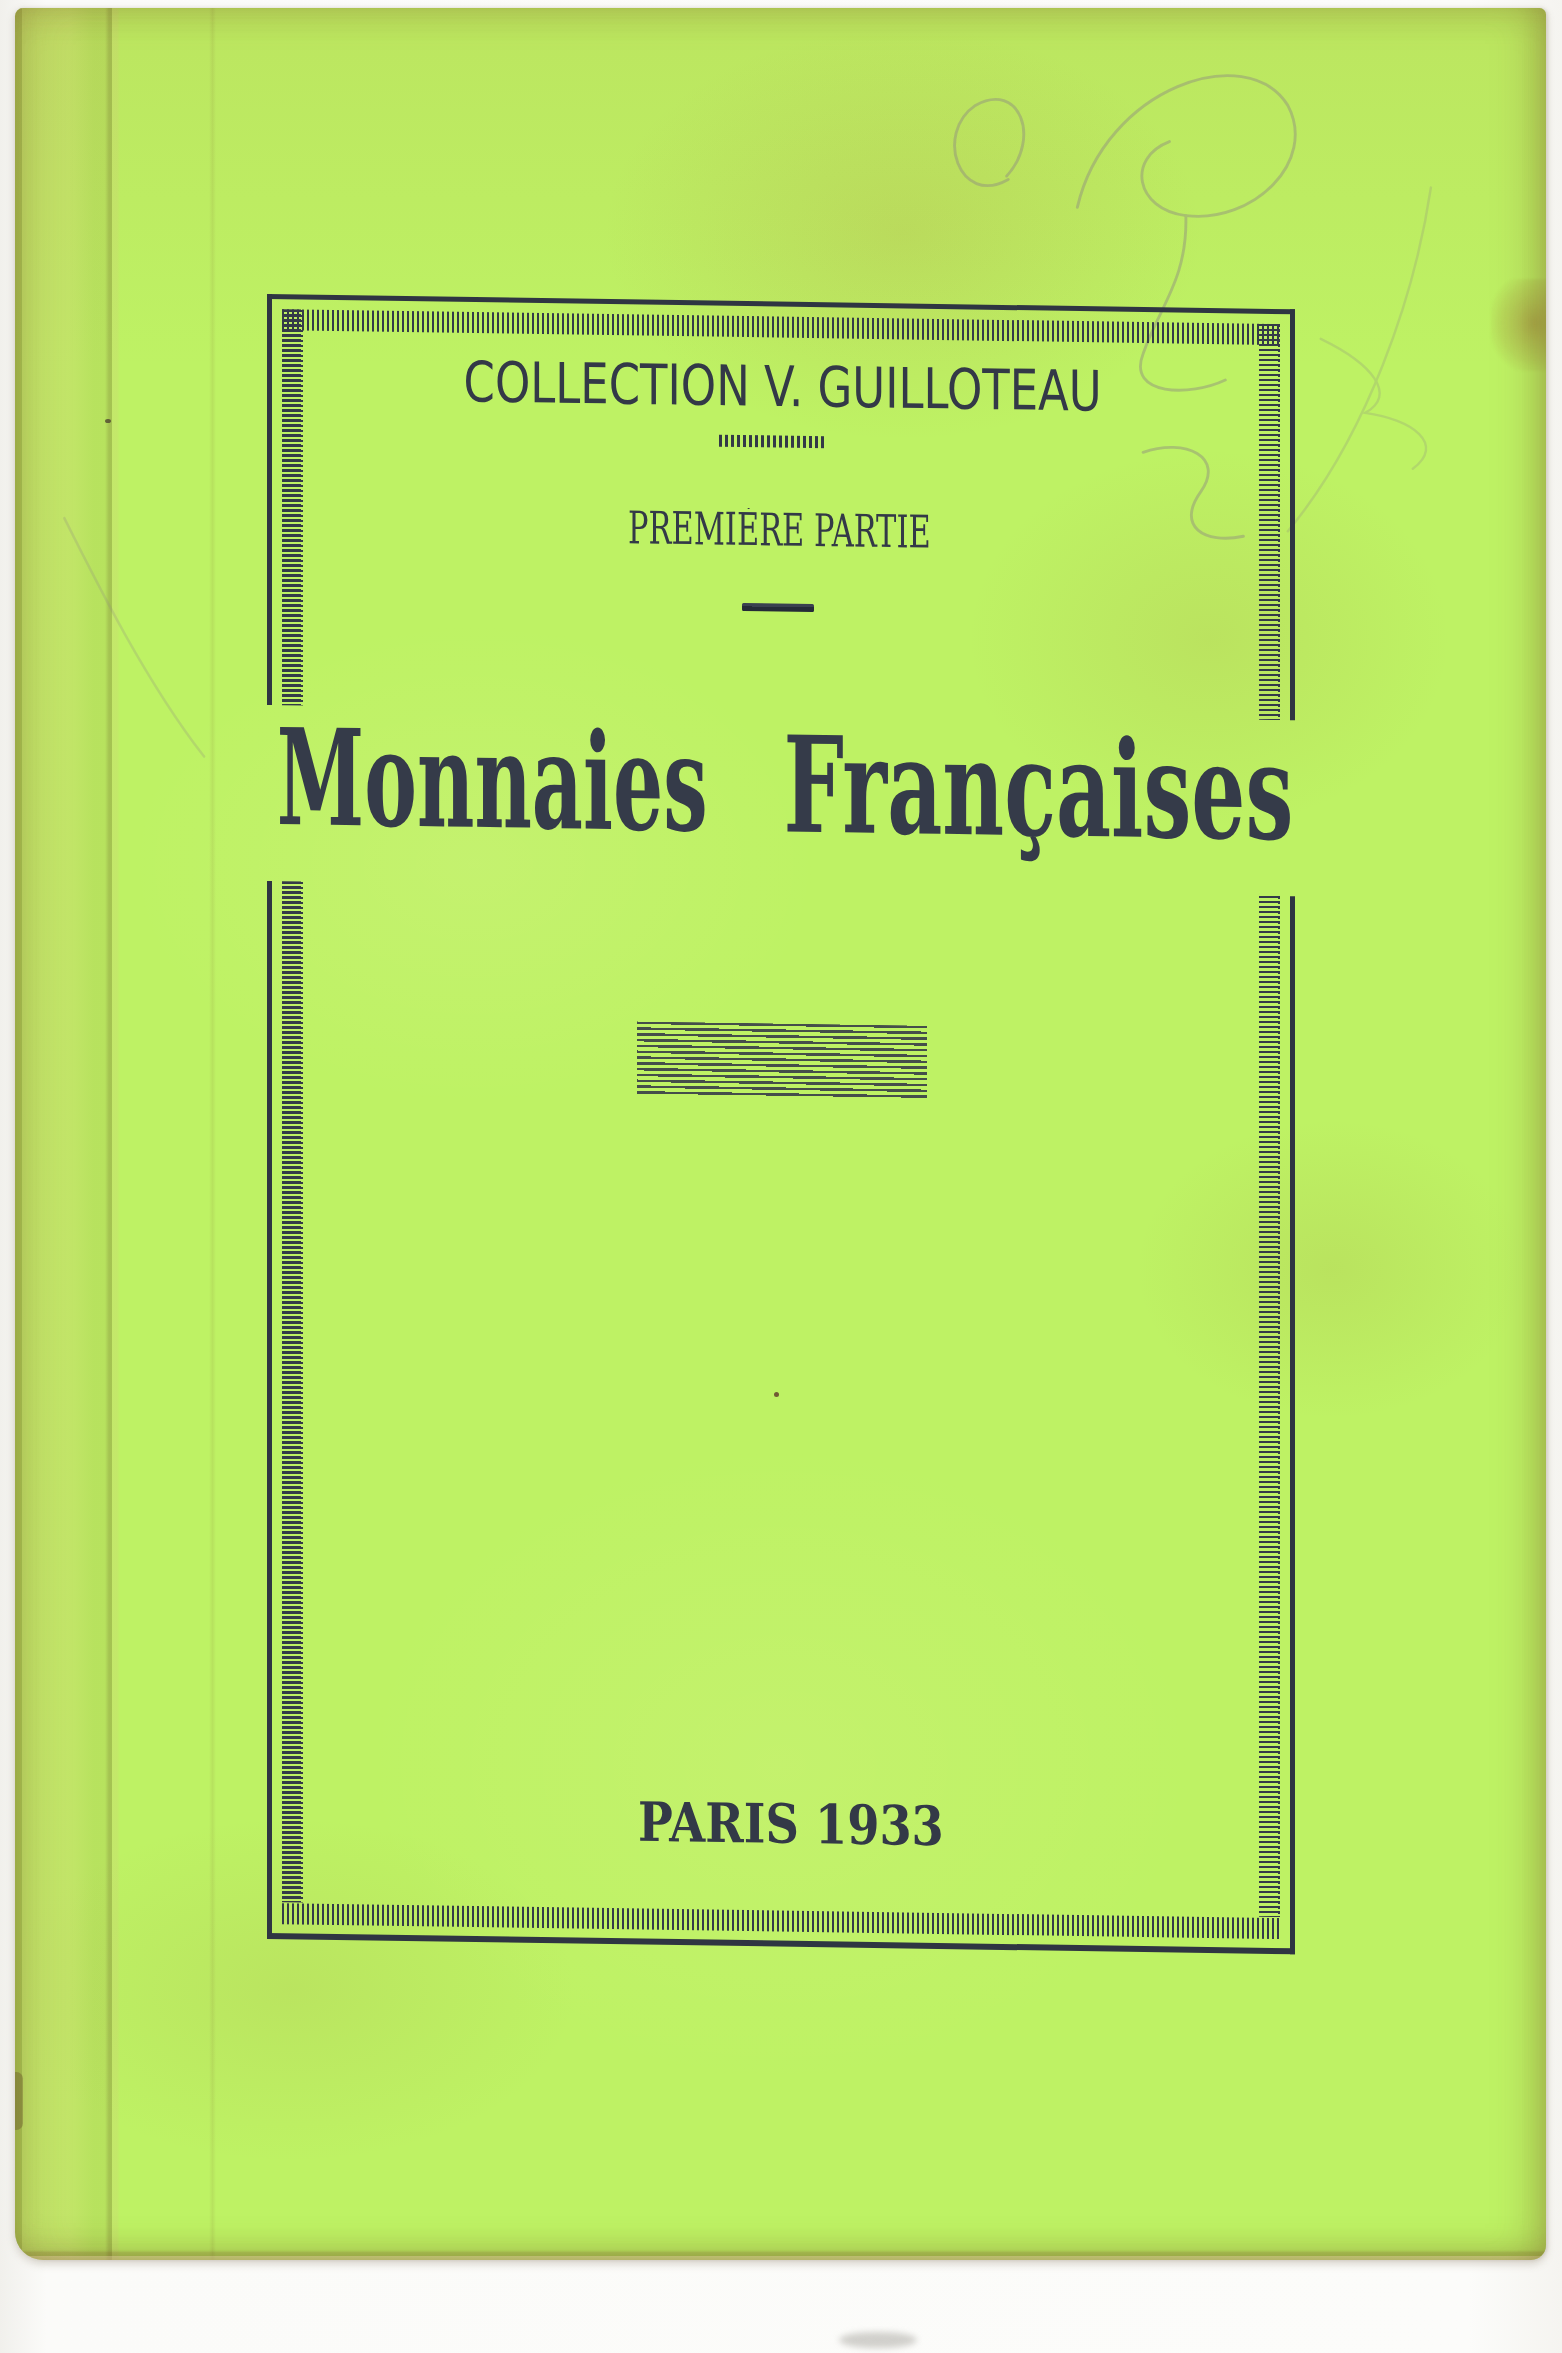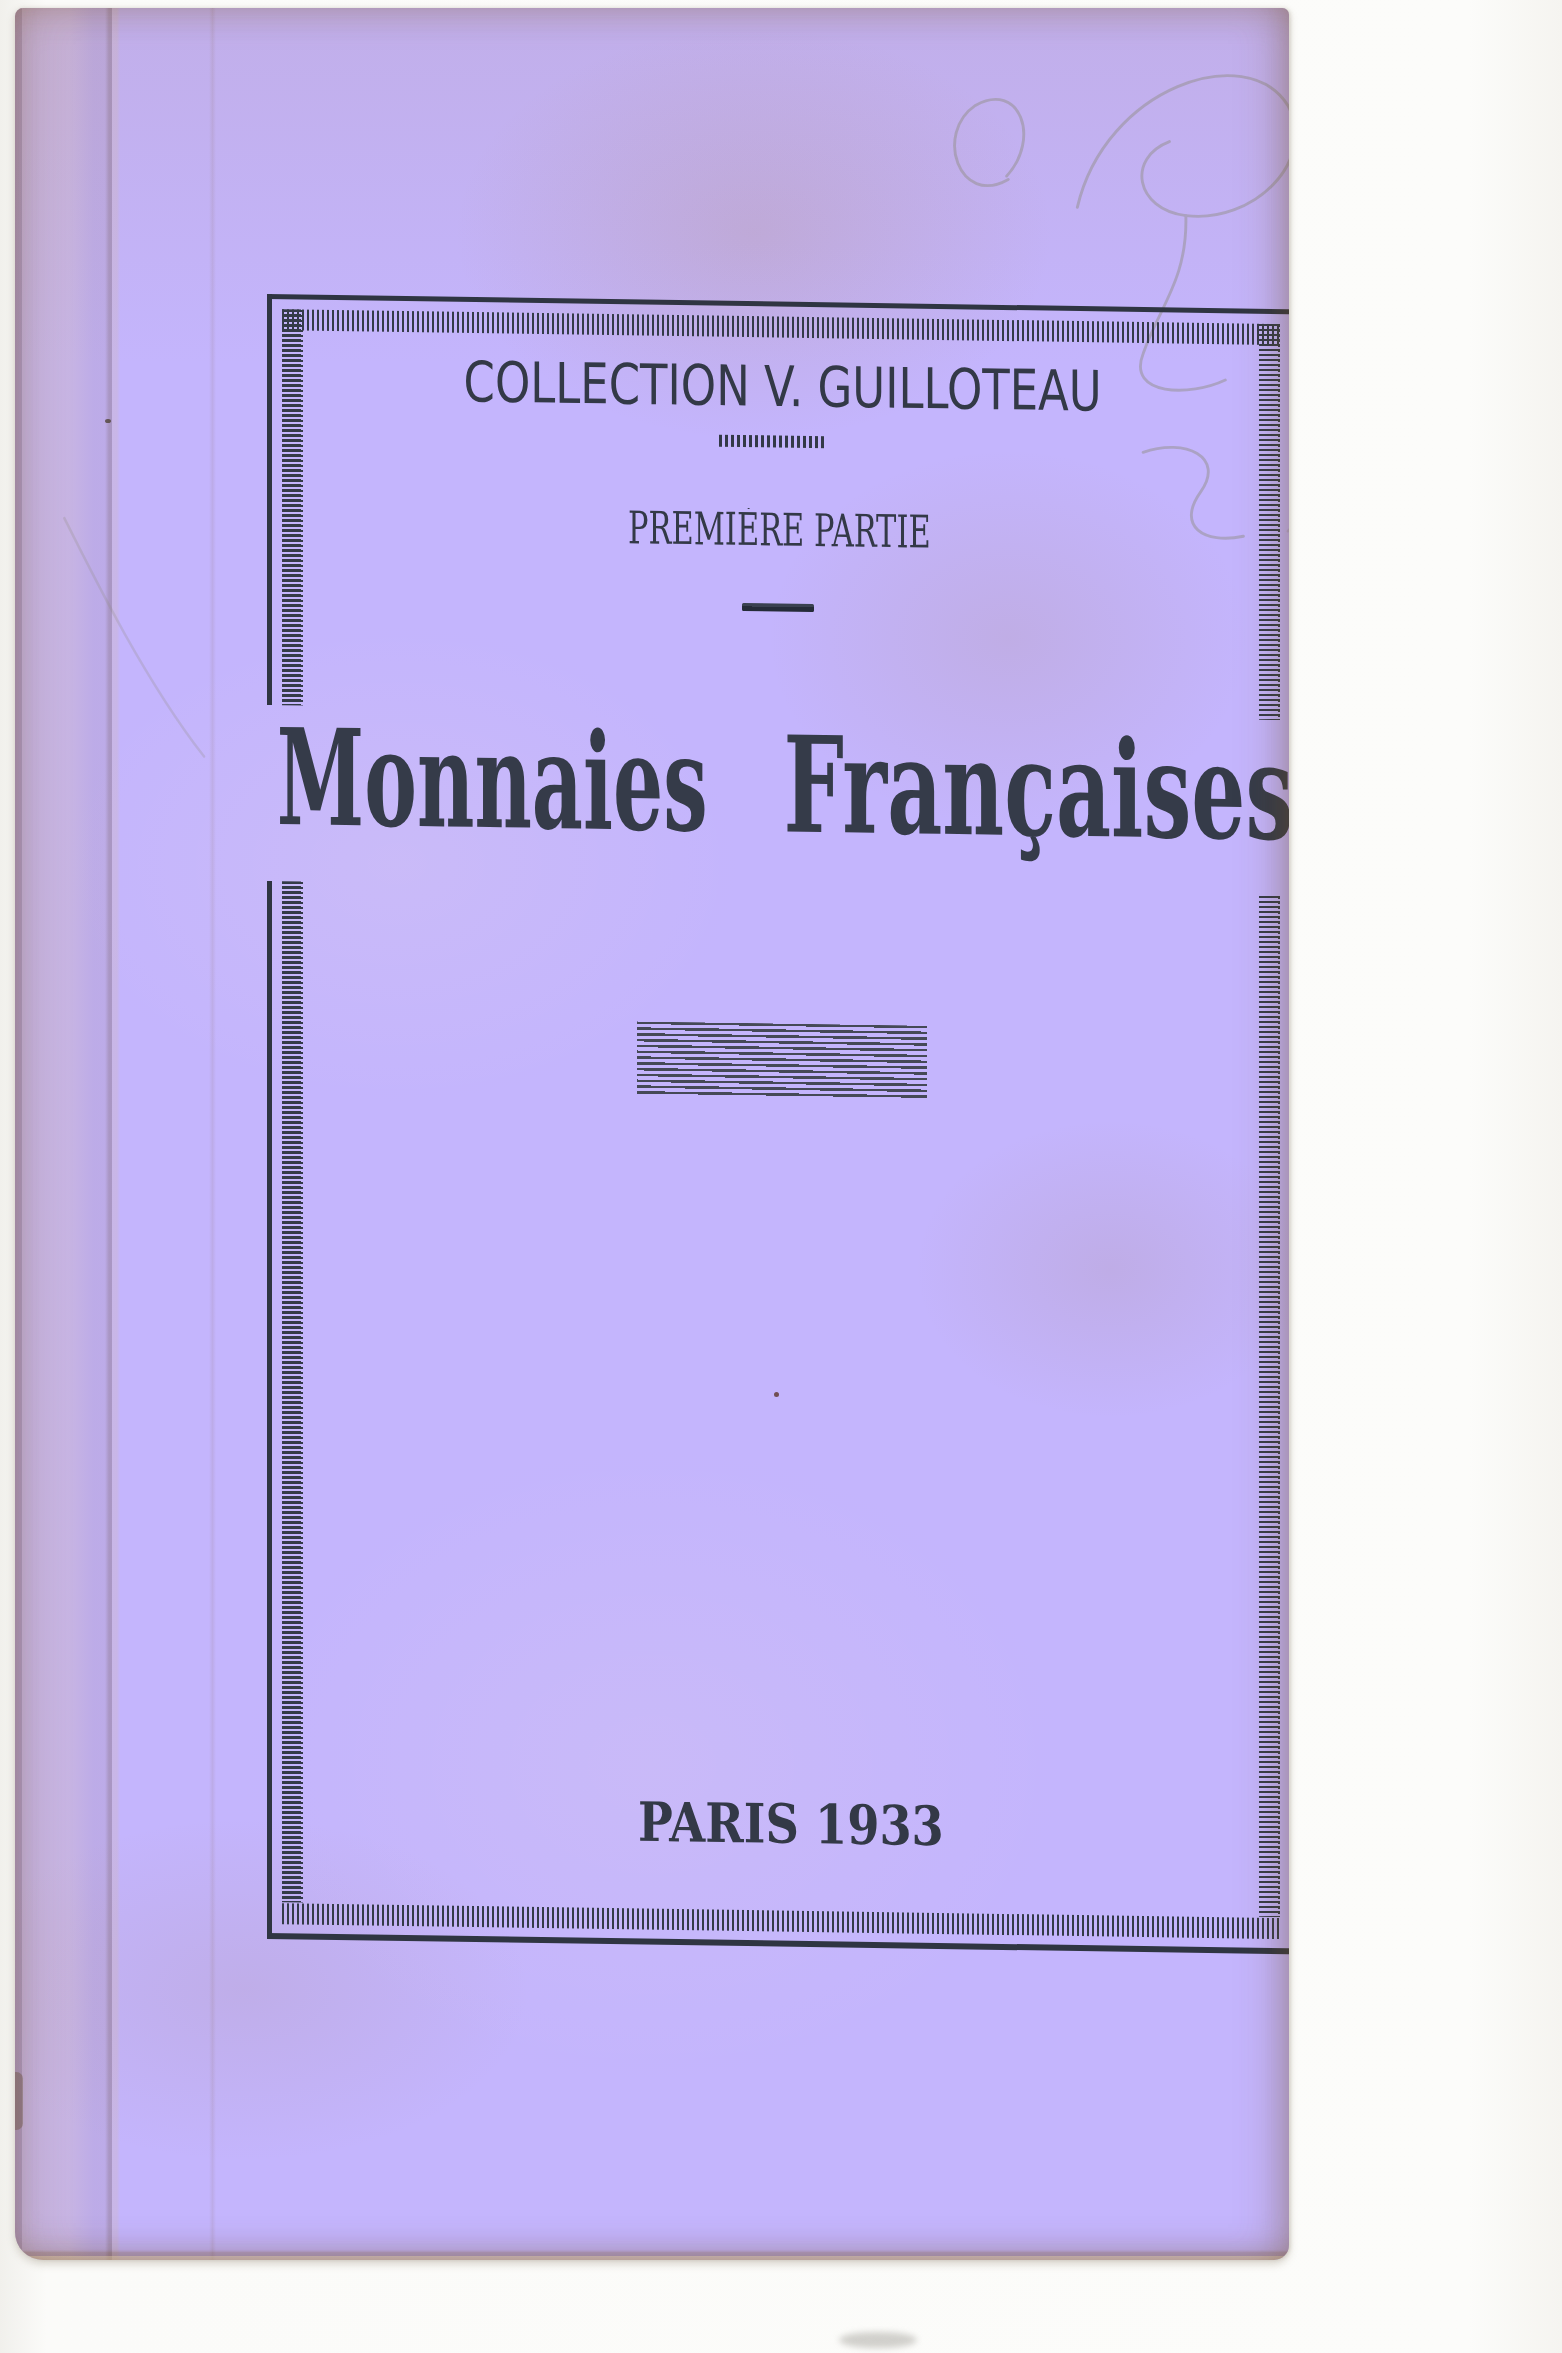--- a/index.html
+++ b/index.html
@@ -2,22 +2,22 @@
 <html style="font-size:13px"><head>
 <meta charset="utf-8">
 <style>
   html,body{margin:0;padding:0;}
   body{
     width:1563px;height:2354px;position:relative;overflow:hidden;
     background:linear-gradient(90deg,#f1f0ec 0,#fbfbf9 3%,#fcfcfa 94%,#f5f4f0 100%);
     font-family:"DejaVu Sans",sans-serif;
   }
   .book{
-    position:absolute;left:15px;top:8.2px;width:1274px;height:2252px;
-    background:#c4b5fd;
+    position:absolute;left:15px;top:8.2px;width:1531px;height:2252px;
+    background:#bef264;
     border-radius:8.2px 6.6px 15px 28px;
     box-shadow:0 3.3px 8.2px rgba(120,105,80,.28), 1.6px 0 3.3px rgba(120,105,80,.15);
     overflow:hidden;
   }
   .mottle{position:absolute;inset:0;pointer-events:none;
     background:
       linear-gradient(180deg, rgba(168,118,58,.10), rgba(168,118,58,0) 16%),
       radial-gradient(428px 296px at 58% 10%, rgba(170,122,60,.16), transparent 70%),
       radial-gradient(493px 345px at 30% 38%, rgba(255,238,206,.10), transparent 70%),
       radial-gradient(345px 271px at 78% 28%, rgba(162,118,60,.12), transparent 70%),

